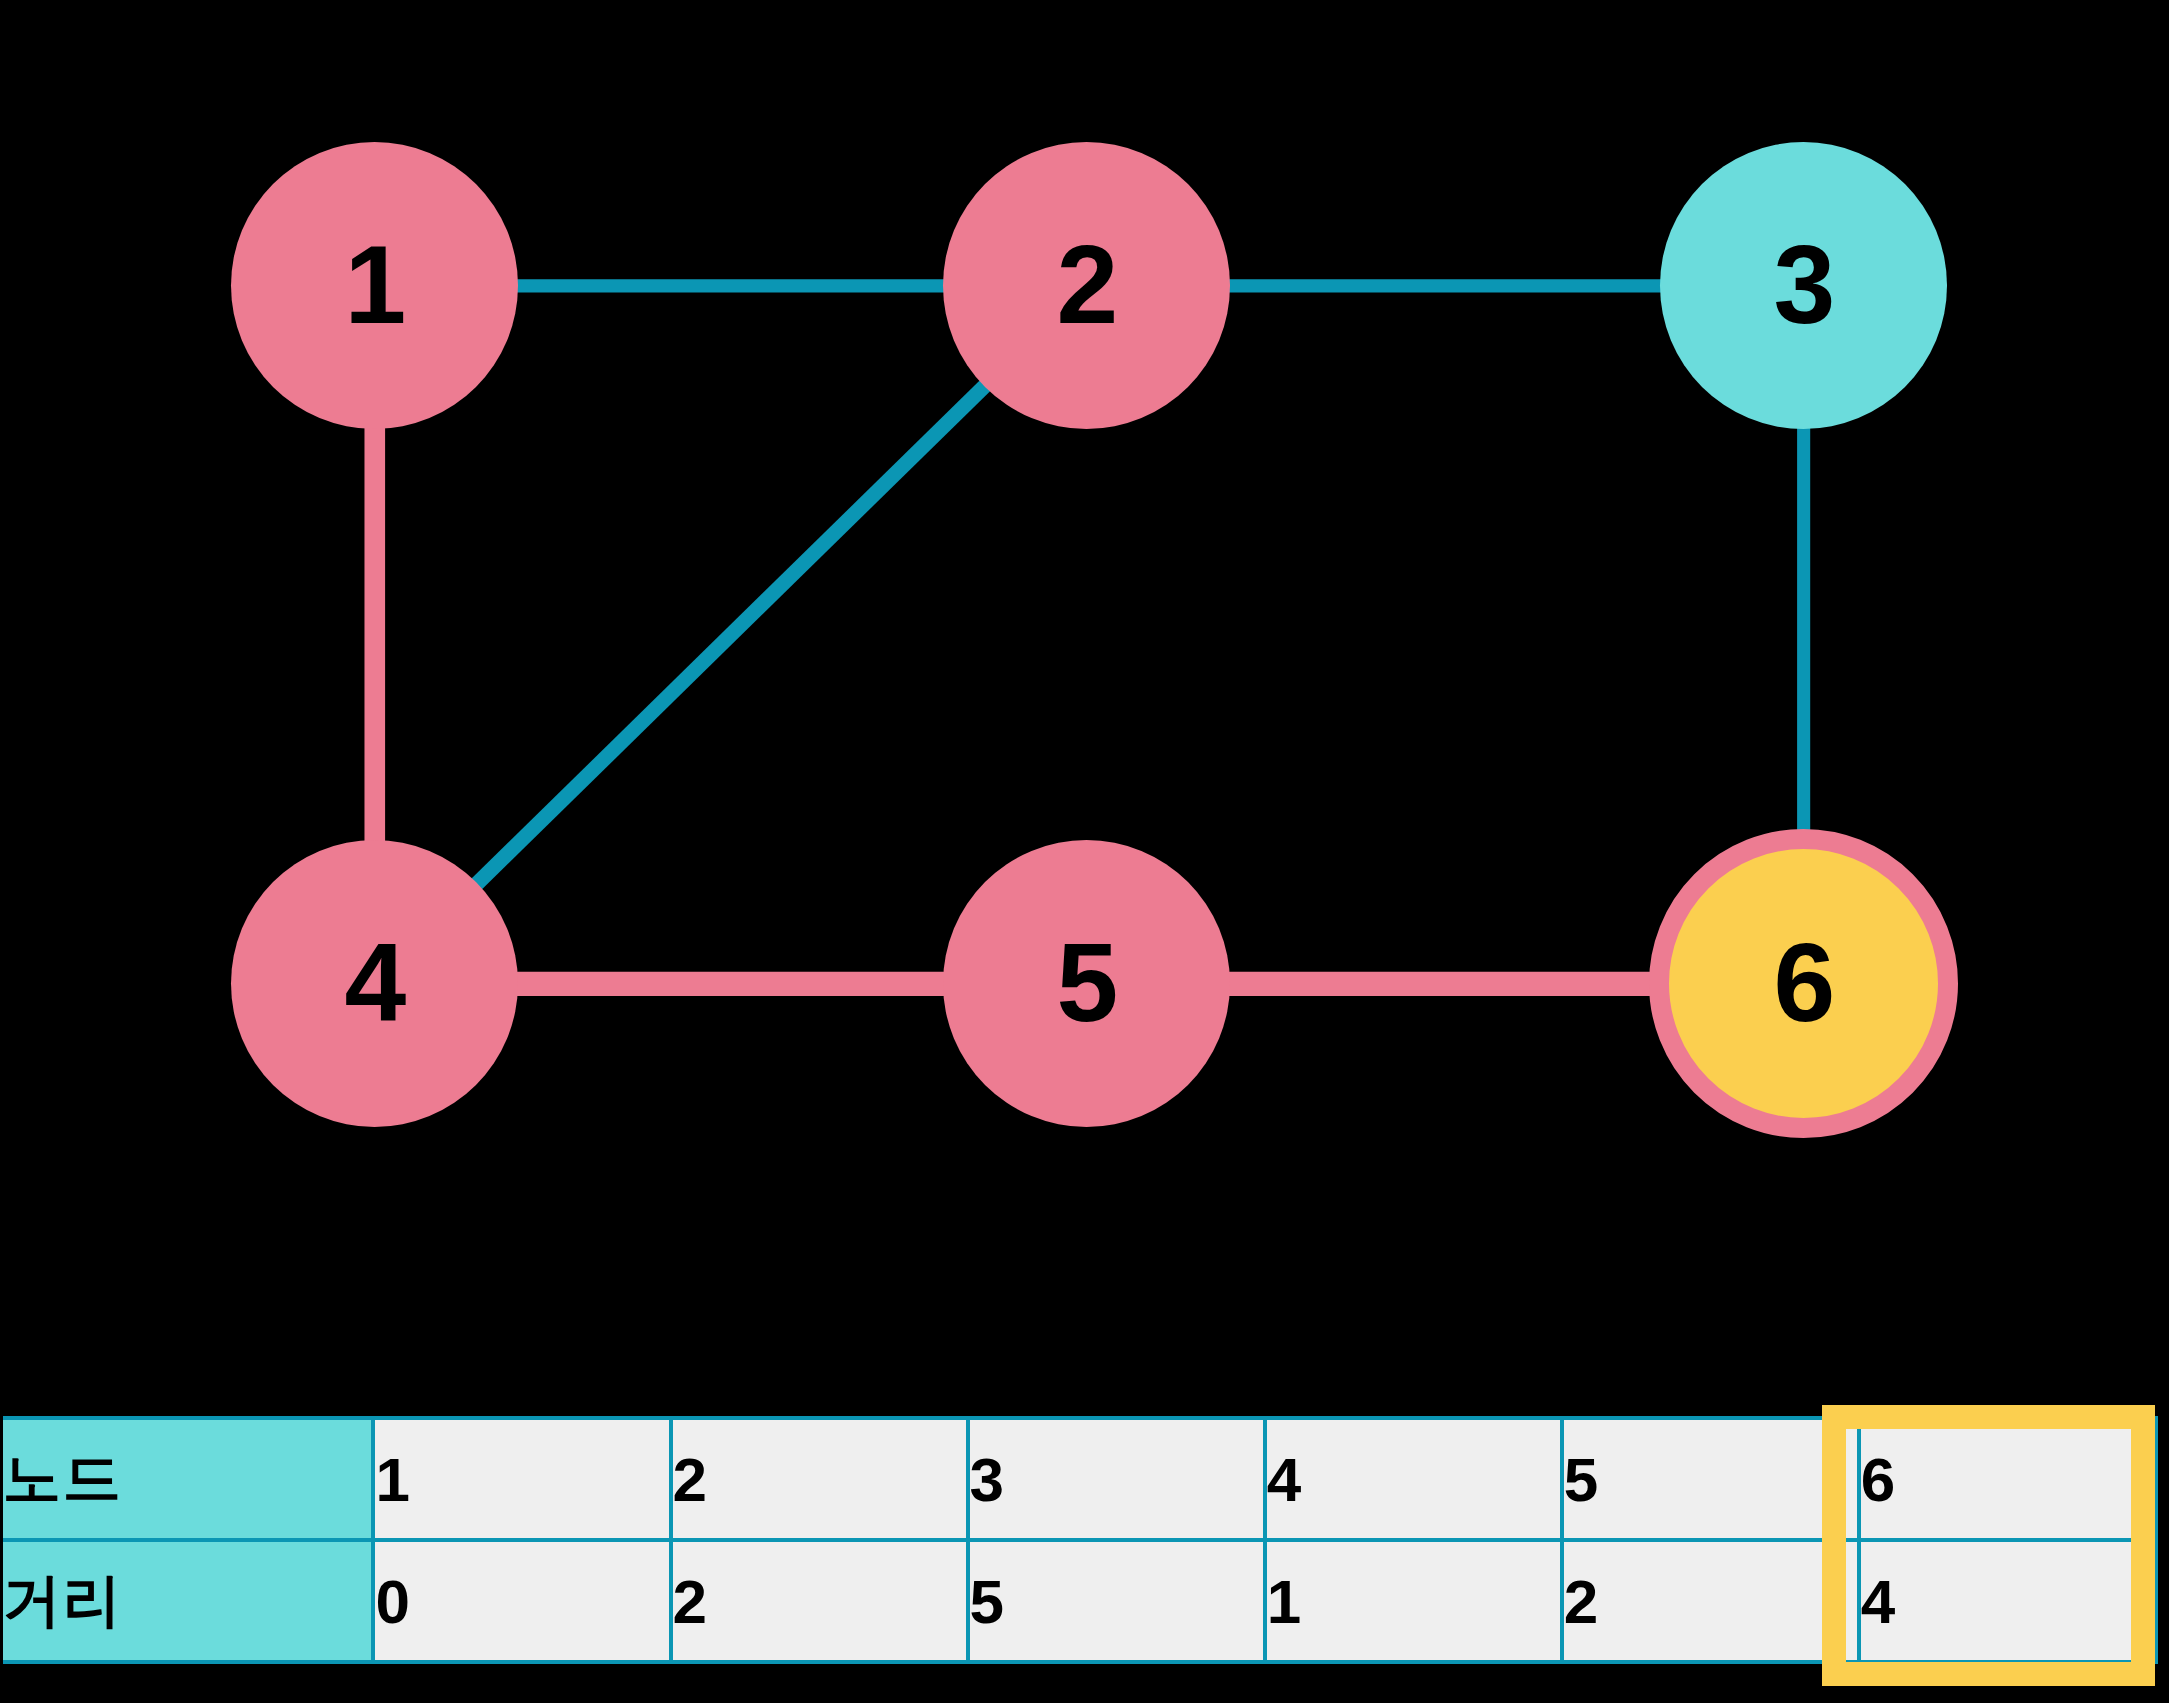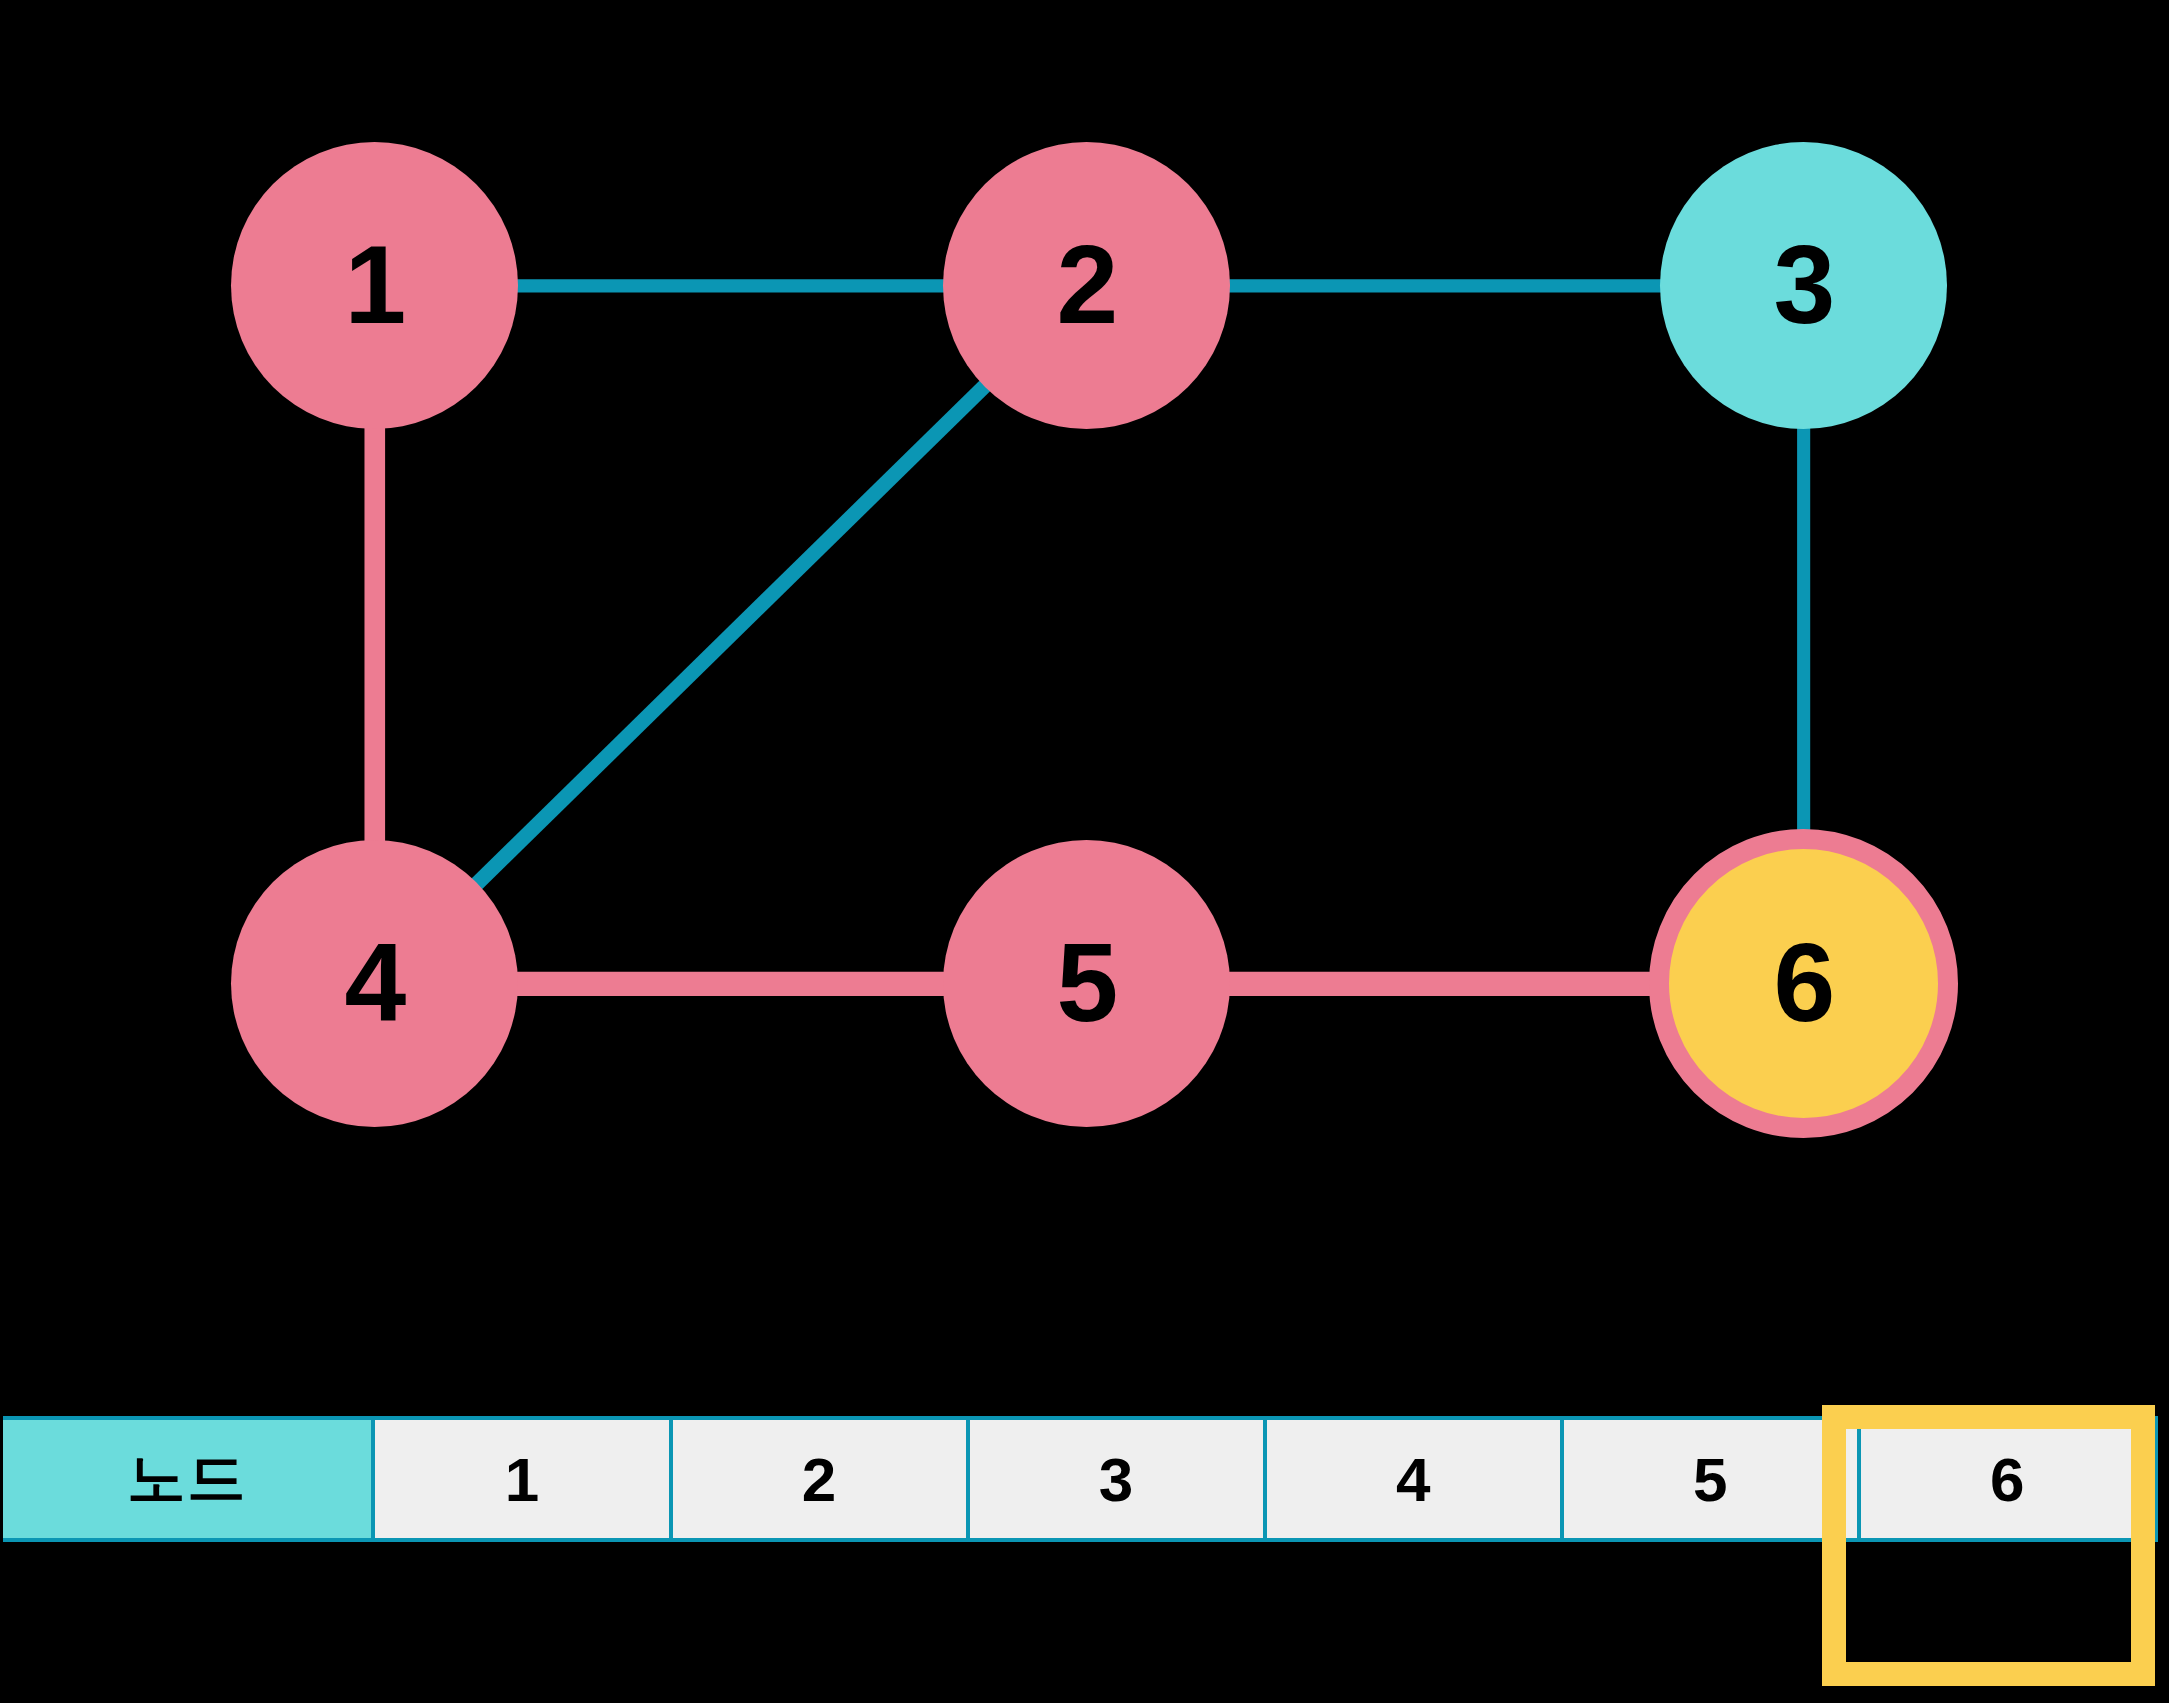--- a/index.html
+++ b/index.html
@@ -34,21 +34,21 @@
   .tbl{
     border-collapse:collapse;
     table-layout:fixed;
     width:2155px;
     background:#0B96B4;
   }
   .tbl td{
     height:118px;
     background:#EFEFEF;
     border:4.7px solid #0B96B4;
-    text-align:center;
+    text-align:left;
     vertical-align:middle;
     font-size:62px;
     font-weight:bold;
     color:#000;
     padding:0;
   }
   .tbl td.rowhdr{
     background:#6BDCDC;
     width:300px;
     font-size:58px;
@@ -108,20 +108,29 @@
       <tbody>
         <tr>
           <td class="rowhdr">노드</td>
           <td class="datacell">1</td>
           <td class="datacell">2</td>
           <td class="datacell">3</td>
           <td class="datacell">4</td>
           <td class="datacell">5</td>
           <td class="datacell">6</td>
         </tr>
+        <tr>
+          <td class="rowhdr">거리</td>
+          <td class="datacell">0</td>
+          <td class="datacell">2</td>
+          <td class="datacell">5</td>
+          <td class="datacell">1</td>
+          <td class="datacell">2</td>
+          <td class="datacell">4</td>
+        </tr>
       </tbody>
     </table>
   </div>
 
   <div id="hl-box"></div>
 
 </div>
 
 
 </body></html>

